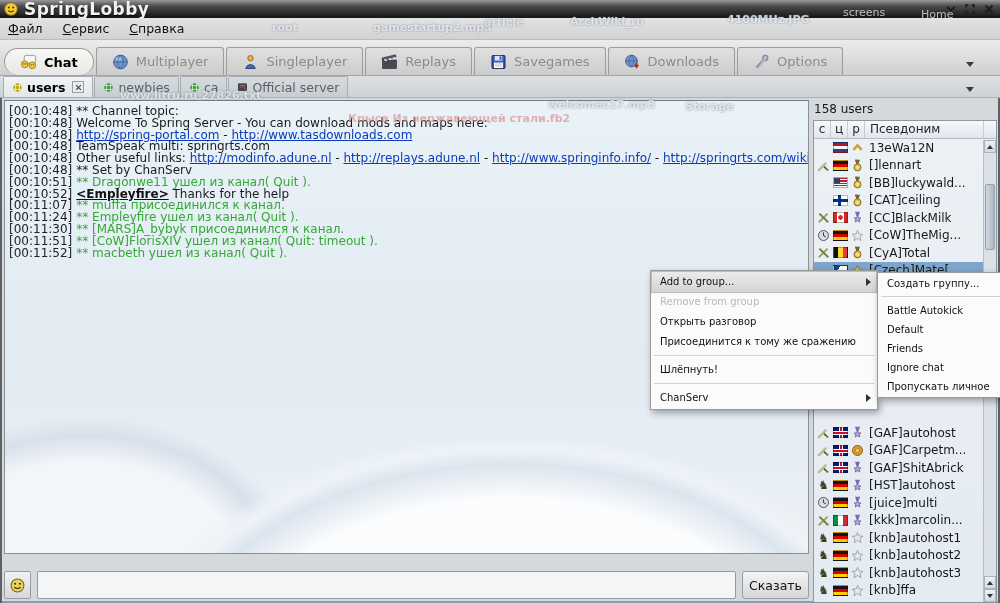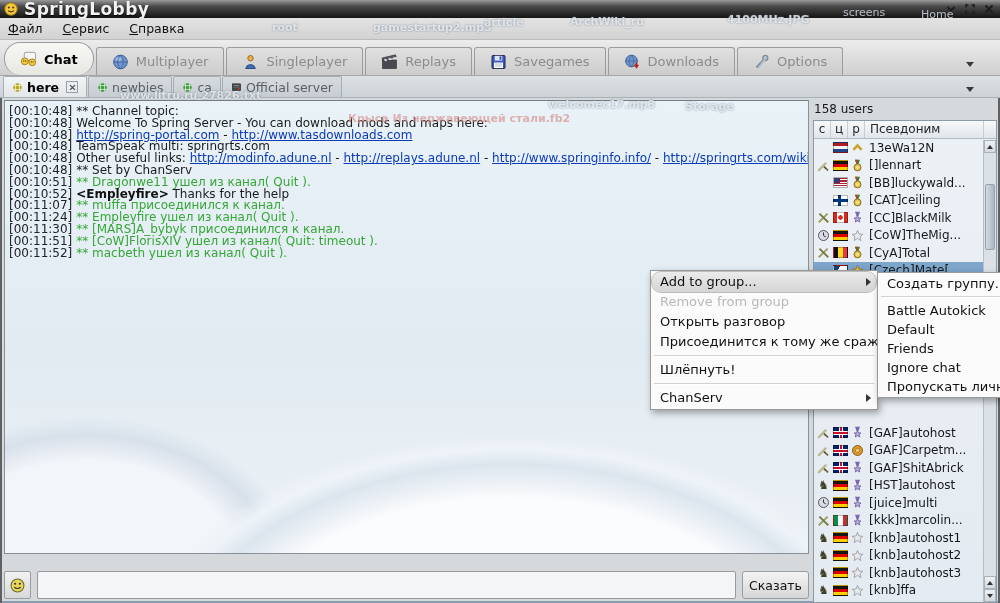--- a/index.html
+++ b/index.html
@@ -22,21 +22,21 @@
              padding-left:8px; border-bottom:1px solid #bcbcbc; position:relative; }
   .menubar-item { display:inline-block; font-size:12.5px; color:#111; margin-right:20px; }
   .menubar-item::first-letter { text-decoration:underline; }
 
   
   .tabbar { height:36px; background:linear-gradient(#ececec,#cfcfcf); display:flex; align-items:flex-end;
             padding-left:4px; border-bottom:1px solid #a6a6a6; position:relative; }
   .tab { display:flex; align-items:center; gap:7px; height:28px; padding:0 15px; margin-right:2px;
          border:1px solid #9c9c9c; border-bottom:none; border-radius:3px 3px 0 0;
          background:linear-gradient(#e0e0e0,#cccccc); color:#8b8b8b; font-size:13px; white-space:nowrap; }
-  .tab.active { background:linear-gradient(#f7f7f5,#e7e7e2); color:#000; font-weight:bold; height:33px;border-radius:16px; }
+  .tab.active { background:linear-gradient(#f7f7f5,#e7e7e2); color:#000; font-weight:bold; height:27px;border-radius:16px; }
   .tabicon svg { width:17px; height:16px; display:block; }
   .overflow-arrow { position:absolute; right:26px; bottom:8px; width:0; height:0;
                     border-left:4px solid transparent; border-right:4px solid transparent; border-top:5px solid #3a3a3a; }
 
   
   .subtabbar { height:22px; background:linear-gradient(#dde1e4,#ccd2d6); display:flex; align-items:flex-end;
                padding-left:3px; border-bottom:1px solid #a9b0b6; position:relative; }
   .subtab { display:flex; align-items:center; gap:4px; height:21px; padding:0 8px; margin-right:1px;
             border:1px solid #a6aeb4; border-bottom:none; border-radius:2px 2px 0 0;
             background:linear-gradient(#d6dbdf,#c7cdd2); color:#5b6064; font-size:12.5px; white-space:nowrap; }
@@ -55,21 +55,21 @@
       padding:5px 0 0 4px;
       background:
         radial-gradient(ellipse 580px 380px at 63% 130%, #fbfcfd 50%, #dce5ee 59%, #eef3f8 63%, rgba(238,243,248,0) 67%),
         radial-gradient(ellipse 320px 230px at 10% 104%, #f2f5f9 48%, #d8e0eb 59%, rgba(232,239,246,0) 67%),
         linear-gradient(180deg,#e9f2f7,#e2ebf2 55%,#ecf1f5); }
   .chatline { font-size:12px; line-height:11.8px; white-space:nowrap; color:#1b1b1b; }
   .ts { color:#20242a; margin-right:4px; }
   .seg-plain { color:#1b1b1b; }
   .seg-link { color:#0b3bbb; text-decoration:underline; }
   .seg-event { color:#35a835; }
-  .seg-nick { color:#111; font-weight:bold; }
+  .seg-nick { color:#111; font-weight:bold;text-decoration:underline; }
 
   
   .inputrow { height:28px; margin-top:17px; display:flex; gap:6px; }
   .emoji-btn { width:27px; border:1px solid #979da2; border-radius:2px; background:linear-gradient(#f2f2f2,#d8d8d8);
                display:flex; align-items:center; justify-content:center; }
   .emoji-btn svg { width:15px; height:15px; }
   .chat-input { flex:1; border:1px solid #949a9f; border-radius:2px; background:#f4f5f6; font-size:12px;
                 padding:0 4px; font-family:inherit; }
   .send-btn { width:67px; border:1px solid #979da2; border-radius:3px; background:linear-gradient(#f4f4f4,#d6d6d6);
               font-size:12.5px; color:#111; font-family:inherit; }
@@ -116,22 +116,22 @@
   .tri-u { width:0;height:0;border-left:3.5px solid transparent;border-right:3.5px solid transparent;border-bottom:4.5px solid #333; }
   .tri-d { width:0;height:0;border-left:3.5px solid transparent;border-right:3.5px solid transparent;border-top:4.5px solid #333; }
   .sthumb { position:absolute; left:1px; right:1px; top:44px; height:66px; border:1px solid #94a1ae; border-radius:2px;
             background:linear-gradient(90deg,#d3dae1,#aab6c2); }
 
   
   .menu { position:absolute; background:#fbfbfb; border:1px solid #9a9a9a; box-shadow:2px 3px 7px rgba(0,0,0,.35);
           padding:1px; z-index:50; }
   .context-menu { left:650px; top:270px; width:228px; }
   .submenu { left:877px; top:272px; width:134px; }
-  .mitem { position:relative; height:20px; line-height:20px; padding:0 16px 16px 8px; font-size:13px; color:#111;
-           white-space:nowrap;border-radius:9px; }
+  .mitem { position:relative; height:20px; line-height:20px; padding:0 16px 16px 8px; font-size:10px; color:#111;
+           white-space:nowrap; }
   .submenu .mitem { height:19px; line-height:19px; }
   .mitem.hover { background:linear-gradient(#ebebeb,#d4d4d4); outline:1px solid #bdbdbd; }
   .mitem.disabled { color:#b8b8b8; }
   .marrow { position:absolute; right:5px; top:50%; margin-top:-4px; width:0; height:0;
             border-top:4px solid transparent; border-bottom:4px solid transparent; border-left:5px solid #333; }
   .msep { height:2px; border-top:1px solid #d2d2d2; border-bottom:1px solid #fff; margin:3px 2px; }
 
   
   .overlay { position:absolute; font-size:11px; font-weight:bold; z-index:5; pointer-events:none; white-space:nowrap;
              color:rgba(255,255,255,.72); text-shadow:0 0 2px rgba(95,115,135,.85); }
@@ -258,21 +258,21 @@
   </div>
 
   <div class="subtabbar">
     <div class="subtab active">
         <span class="subicon">
           <svg viewBox="0 0 12 12">
             <circle cx="6" cy="6" r="4.6" fill="#b2a422"></circle>
             <path d="M3.9 1.6 v8.8 M8.1 1.6 v8.8 M1.6 3.9 h8.8 M1.6 8.1 h8.8" stroke="#f5f2d0" stroke-width=".9"></path>
           </svg>
         </span>
-        <span>here</span>
+        <span>users</span>
         <span class="tclose">
           <svg viewBox="0 0 8 8">
             <path d="M1.2 1.2 L6.8 6.8 M6.8 1.2 L1.2 6.8" stroke="#444" stroke-width="1.3"></path>
           </svg>
         </span>
       </div>
       <div class="subtab">
         <span class="subicon">
           <svg viewBox="0 0 12 12">
             <circle cx="6" cy="6" r="4.6" fill="#3a9a3a"></circle>

